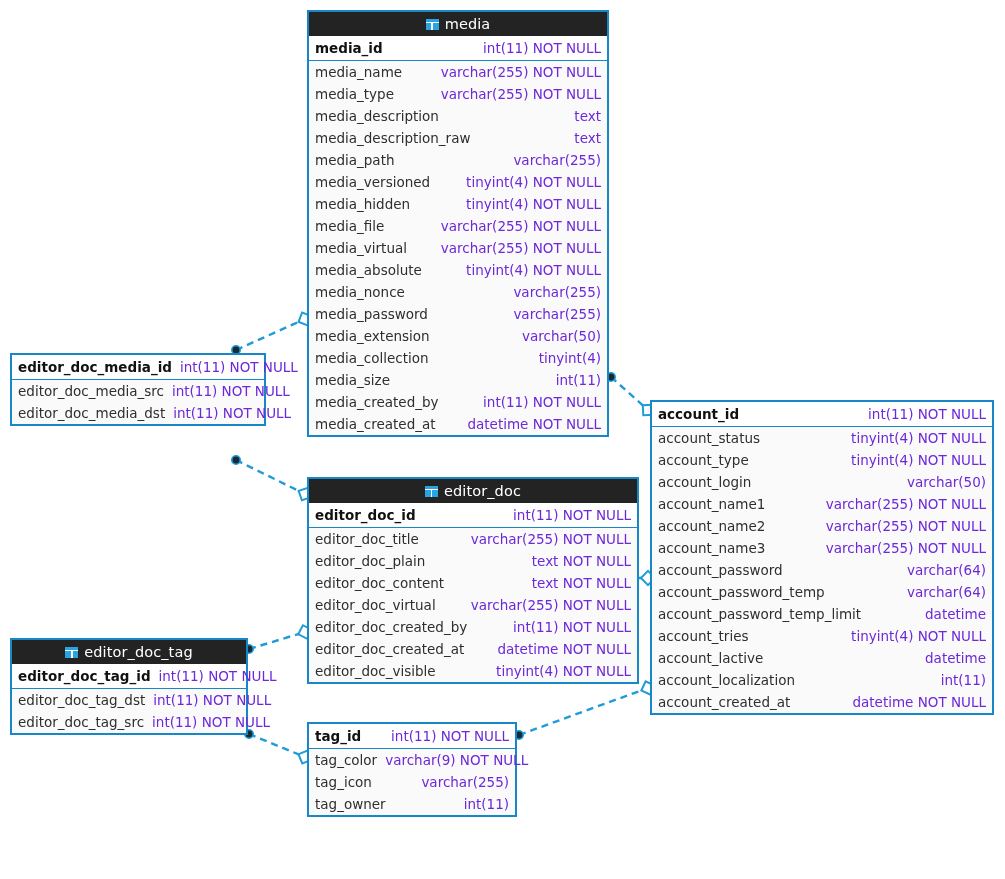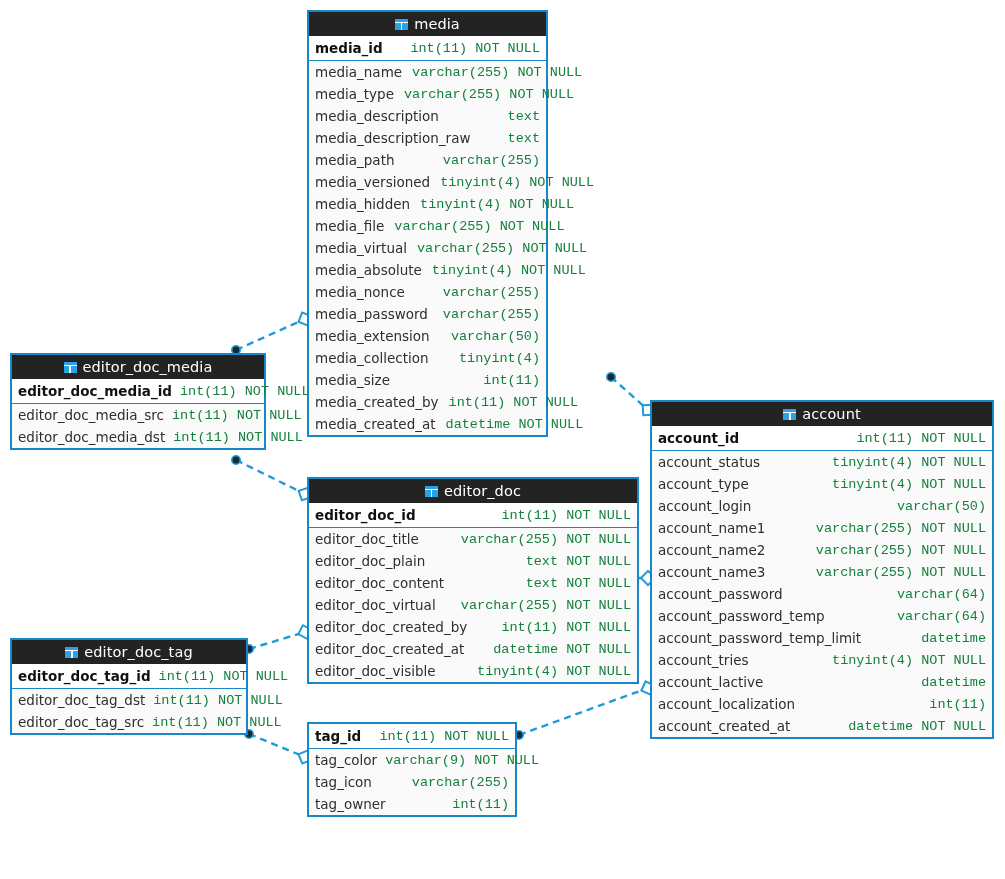--- a/index.html
+++ b/index.html
@@ -106,24 +106,23 @@
     font-weight: bold;
     color: #111111;
     height: 24px;
   }
   .row .col-name {
     flex: 0 0 auto;
   }
   .row .col-type {
     flex: 1 1 auto;
     text-align: right;
-    color: #15803d;
+    color: #6d28d9;
     font-weight: normal;
     padding-left: 10px;
-    font-family: Liberation Mono, monospace;
   }
   
   .entity.compact .row .col-name { flex: 1 1 auto; }
   .entity.compact .row .col-type {
     flex: 0 0 auto;
     padding-left: 8px;
     text-align: right;
   }
   .entity.compact .entity-pk .row .col-type { font-weight: normal; }
 </style>
@@ -164,21 +163,21 @@
         <rect x="300" y="752" width="10" height="10" fill="#ffffff" stroke="#1f9bd8" stroke-width="2" transform="rotate(67.32865637801915 305 757)"></rect>
       </g>
       <g>
         <line x1="519" y1="735" x2="648" y2="688" stroke="#1f9bd8" stroke-width="2.4" stroke-dasharray="7 5"></line>
         <circle cx="519" cy="735" r="4.2" fill="#1a2a33" stroke="#1f9bd8" stroke-width="1.6"></circle>
         <rect x="643" y="683" width="10" height="10" fill="#ffffff" stroke="#1f9bd8" stroke-width="2" transform="rotate(24.981239606216047 648 688)"></rect>
       </g>
     </svg>
 
   <div id="entities">
-      <div class="entity" style="left: 307px; top: 10px; width: 241px;">
+      <div class="entity" style="left: 307px; top: 10px; width: 302px;">
         <div class="entity-header">
           <span class="table-icon"></span>
           <span>media</span>
         </div>
         <div class="entity-pk">
           <div class="row">
             <span class="col-name">media_id</span>
             <span class="col-type">int(11) NOT NULL</span>
           </div>
         </div>
@@ -247,24 +246,20 @@
             <span class="col-name">media_created_by</span>
             <span class="col-type">int(11) NOT NULL</span>
           </div>
           <div class="row">
             <span class="col-name">media_created_at</span>
             <span class="col-type">datetime NOT NULL</span>
           </div>
         </div>
       </div>
       <div class="entity" style="left: 650px; top: 400px; width: 344px;">
-        <div class="entity-header">
-          <span class="table-icon"></span>
-          <span>account</span>
-        </div>
         <div class="entity-pk">
           <div class="row">
             <span class="col-name">account_id</span>
             <span class="col-type">int(11) NOT NULL</span>
           </div>
         </div>
         <div class="entity-body">
           <div class="row">
             <span class="col-name">account_status</span>
             <span class="col-type">tinyint(4) NOT NULL</span>
@@ -355,24 +350,20 @@
             <span class="col-name">editor_doc_created_at</span>
             <span class="col-type">datetime NOT NULL</span>
           </div>
           <div class="row">
             <span class="col-name">editor_doc_visible</span>
             <span class="col-type">tinyint(4) NOT NULL</span>
           </div>
         </div>
       </div>
       <div class="entity compact" style="left: 10px; top: 353px; width: 256px;">
-        <div class="entity-header">
-          <span class="table-icon"></span>
-          <span>editor_doc_media</span>
-        </div>
         <div class="entity-pk">
           <div class="row">
             <span class="col-name">editor_doc_media_id</span>
             <span class="col-type">int(11) NOT NULL</span>
           </div>
         </div>
         <div class="entity-body">
           <div class="row">
             <span class="col-name">editor_doc_media_src</span>
             <span class="col-type">int(11) NOT NULL</span>

